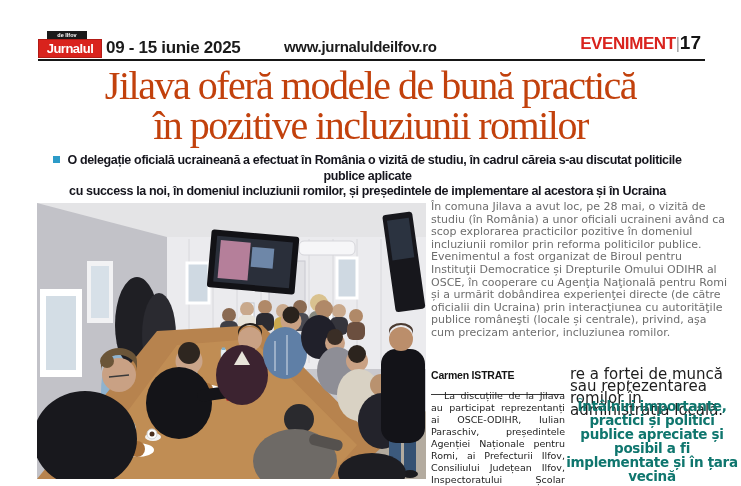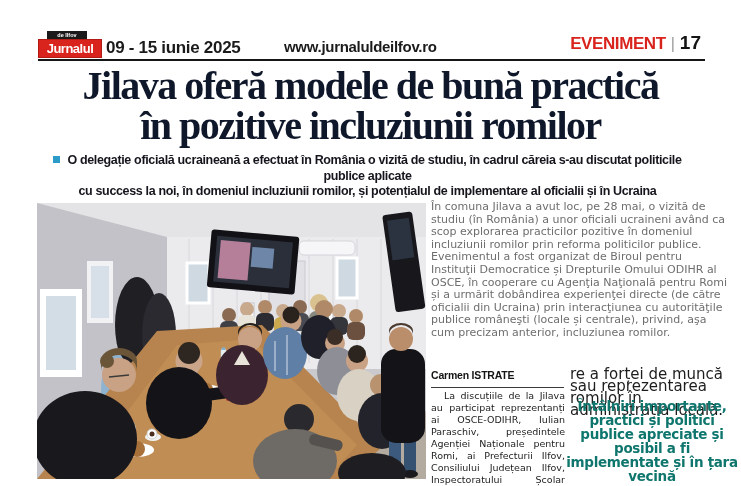--- a/index.html
+++ b/index.html
@@ -10,48 +10,48 @@
   .logo{position:absolute;left:38px;top:31px;width:64px;height:27px;}
   .logo-top{position:absolute;left:9px;top:0;width:40px;height:9px;background:#1a1a1a;
             color:#fff;font-size:5.5px;font-weight:bold;text-align:center;line-height:9px;letter-spacing:0;}
   .logo-main{position:absolute;left:0;top:8px;width:64px;height:19px;background:#d9231d;
              color:#fff;font-size:13px;font-weight:bold;text-align:center;line-height:19px;
              letter-spacing:-0.5px;box-shadow:inset 0 0 0 1px #b21b16;}
   .issue-date{position:absolute;left:106px;top:38px;font-size:17px;font-weight:bold;
               color:#1b1b1b;letter-spacing:-0.3px;}
   .website{position:absolute;left:284px;top:38px;font-size:15px;font-weight:bold;
            color:#1b1b1b;letter-spacing:-0.3px;}
-  .section-wrap{position:absolute;right:40px;top:32px;display:flex;align-items:baseline;gap:5px;}
+  .section-wrap{position:absolute;right:40px;top:32px;display:flex;align-items:baseline;}
   .section{color:#d9231d;font-size:17px;font-weight:bold;letter-spacing:-0.4px;}
   .section-sep{color:#9a9a9a;font-size:16px;font-weight:normal;}
   .page-number{color:#141414;font-size:19px;font-weight:bold;text-align:right;}
   .header-rule{position:absolute;left:38px;right:36px;top:59px;height:2px;background:#161616;}
 
   
   .headline{position:absolute;left:0;right:0;top:66px;text-align:center;
-            font-family:"Liberation Serif",serif;font-weight:bold;color:#0f172a;
+            font-family:"Liberation Serif",serif;font-weight:normal;color:#c2410c;
             font-size:40px;line-height:40px;letter-spacing:-1.5px;margin:0;}
   .headline span{display:block;}
 
   
   .standfirst{position:absolute;left:36px;right:42px;top:153px;text-align:center;
               font-size:12.5px;font-weight:bold;color:#15151d;line-height:15.5px;letter-spacing:-0.35px;}
   .standfirst .line{display:block;}
   .bullet{display:inline-block;width:7px;height:7px;background:#2d9bc8;margin-right:7px;
           vertical-align:1px;}
 
   
   .photo{position:absolute;left:37px;top:203px;width:389px;height:276px;overflow:hidden;background:#d3d3d7;}
   .photo svg{display:block;}
 
   
   .intro{position:absolute;left:431px;top:201px;width:298px;font-family:"DejaVu Sans",sans-serif;
          font-size:11px;line-height:12.6px;color:#6e6e6e;text-align:left;}
   .byline{position:absolute;left:431px;top:369px;width:133px;font-size:10.5px;font-weight:bold;
-          color:#141414;letter-spacing:-0.2px;border-bottom:1.5px solid #3a3a3a;padding-bottom:6px;}
+          color:#141414;letter-spacing:-0.2px;border-bottom:1.5px solid #3a3a3a;padding-bottom:13px;}
   .col-left{position:absolute;left:431px;top:390px;width:134px;font-family:"DejaVu Sans",sans-serif;
             font-size:9.5px;line-height:12px;color:#1d1d1d;text-align:justify;text-indent:13px;}
   .col-right{position:absolute;left:570px;top:368px;width:160px;font-family:"DejaVu Sans",sans-serif;
              font-size:15px;line-height:12px;color:#1d1d1d;text-align:left;}
   .pull-quote{position:absolute;left:566px;top:399px;width:172px;text-align:center;
               font-family:"DejaVu Sans",sans-serif;font-weight:bold;font-size:13.5px;
               line-height:14px;color:#0f766e;letter-spacing:-0.3px;}
 </style>
 </head>
 <body>
@@ -73,21 +73,21 @@
     <div class="header-rule"></div>
   </header>
 
   <h1 class="headline">
     <span>Jilava oferă modele de bună practică</span>
     <span>în pozitive incluziunii romilor</span>
   </h1>
 
   <div class="standfirst">
     <span class="line"><span class="bullet"></span><span>O delegație oficială ucraineană a efectuat în România o vizită de studiu, în cadrul căreia s-au discutat politicile publice aplicate</span></span>
-    <span class="line">cu success la noi, în domeniul incluziunii romilor, și potențialul de implementare al oficialii și în Ucraina</span>
+    <span class="line">cu success la noi, în domeniul incluziunii romilor, și președintele de implementare al acestora și în Ucraina</span>
   </div>
 
   <div class="photo">
     <svg width="389" height="276" viewBox="0 0 389 276" xmlns="http://www.w3.org/2000/svg">
 
       <rect x="0" y="0" width="389" height="276" fill="#c9c9ce"></rect>
       <polygon points="0,0 389,0 389,34 180,44 0,58" fill="#e4e4e6"></polygon>
       <rect x="130" y="34" width="259" height="132" fill="#ebebee"></rect>
       <g stroke="#d8d8dc" stroke-width="1">
         <line x1="152" y1="36" x2="152" y2="160"></line>

